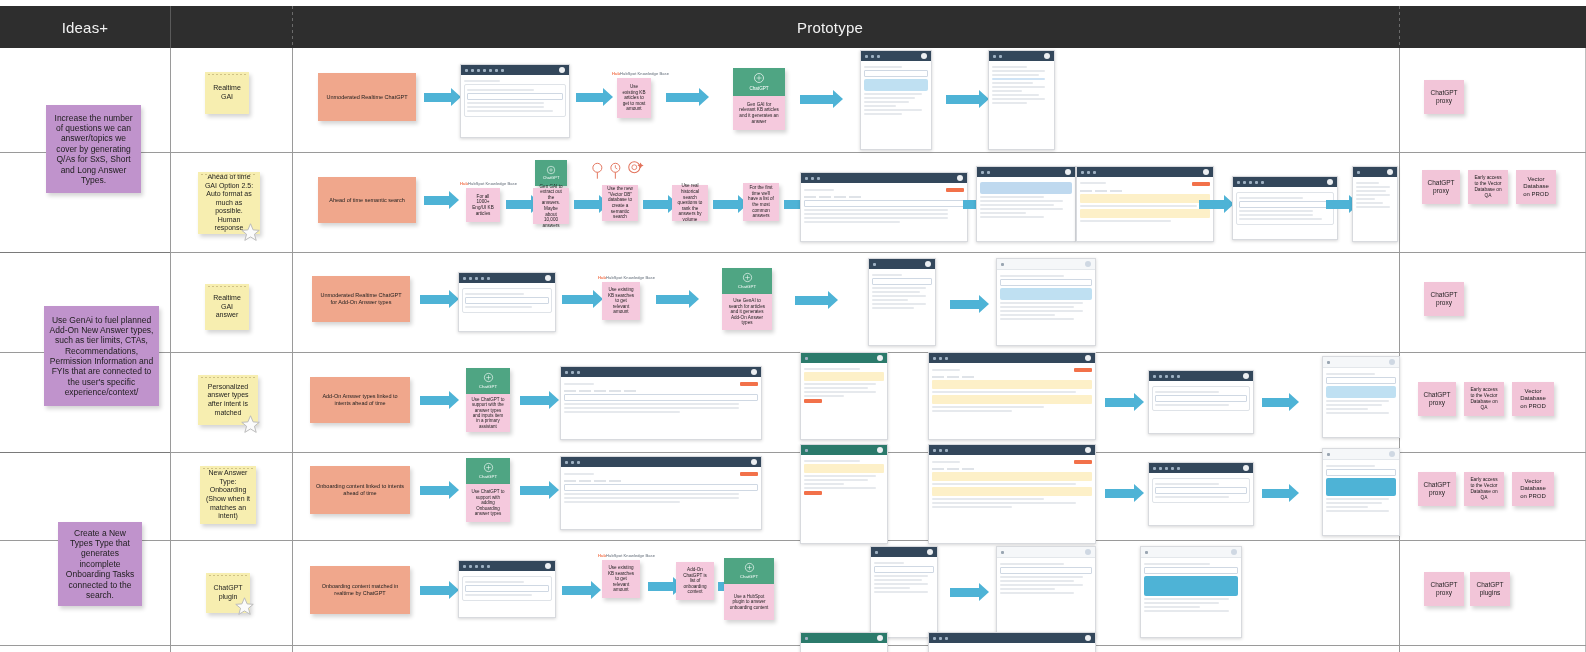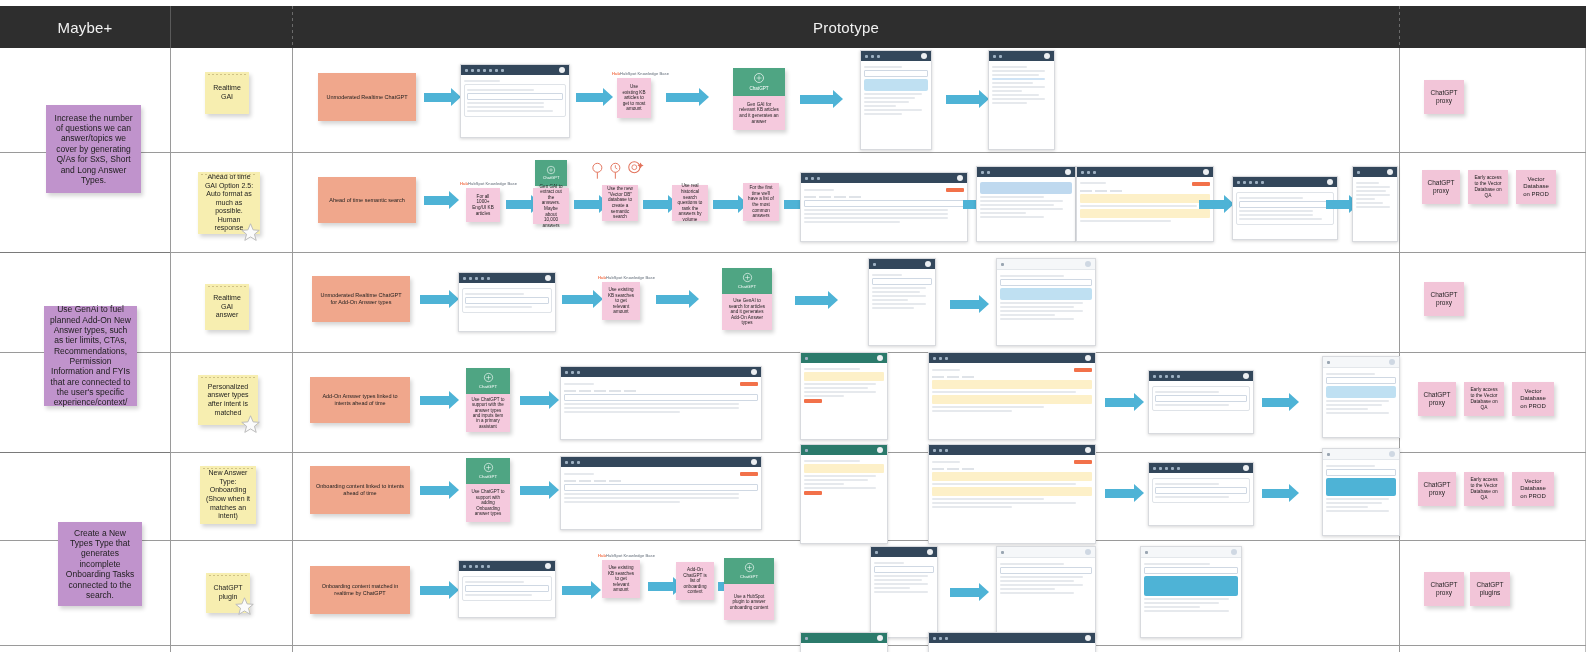--- a/index.html
+++ b/index.html
@@ -74,26 +74,26 @@
   
   .doodle{position:absolute;}
 </style>
 </head>
 <body>
 
 <div id="board">
 
   <div class="header-band"></div>
 
-  <div class="hdr-cell" style="left:0;width:170px;">Maybe+</div>
+  <div class="hdr-cell" style="left:0;width:170px;">Ideas+</div>
   <div class="hdr-div" style="left:170px;"></div>
 
   <div class="hdr-div dotted" style="left:292px;"></div>
 
-  <div class="hdr-cell" style="left:293px;width:1106px;">Prototype</div>
+  <div class="hdr-cell" style="left:277px;width:1106px;">Prototype</div>
   <div class="hdr-div dotted" style="left:1399px;"></div>
 
   <div class="hdr-cell" style="left:1400px;width:186px;"></div>
 
   <div class="vline" style="left:170px;top:48px;height:604px;"></div>
   <div class="vline" style="left:292px;top:48px;height:604px;"></div>
   <div class="vline" style="left:1399px;top:48px;height:604px;"></div>
   <div class="vline faint" style="left:1585px;top:48px;height:604px;"></div>
 
   <div class="hline" style="left:0;top:152px;width:1586px;"></div>
@@ -103,21 +103,21 @@
   <div class="hline" style="left:0;top:540px;width:1586px;"></div>
   <div class="hline" style="left:0;top:645px;width:1586px;"></div>
 
   <div class="hline" style="left:0;top:252px;width:170px;height:1px;background:#7a7a7a;"></div>
   <div class="hline" style="left:0;top:452px;width:170px;height:1px;background:#7a7a7a;"></div>
 
   <div class="note purple" style="left:46px;top:105px;width:95px;height:88px;font-size:8.5px;">
     <span class="txt">Increase the number of questions we can answer/topics we cover by generating Q/As for SxS, Short and Long Answer Types.</span>
   </div>
 
-  <div class="note purple" style="left:44px;top:306px;width:93px;height:100px;font-size:8.5px;">
+  <div class="note purple" style="left:44px;top:306px;width:115px;height:100px;font-size:8.5px;">
     <span class="txt">Use GenAi to fuel planned Add-On New Answer types, such as tier limits, CTAs, Recommendations, Permission Information and FYIs that are connected to the user's specific experience/context/</span>
   </div>
 
   <div class="note purple" style="left:58px;top:522px;width:84px;height:84px;font-size:8.5px;">
     <span class="txt">Create a New Types Type that generates incomplete Onboarding Tasks connected to the search.</span>
   </div>
 
   <div class="note yellow perf" style="left:205px;top:72px;width:44px;height:42px;font-size:7px;">
     <span class="txt">Realtime
 GAI</span>

